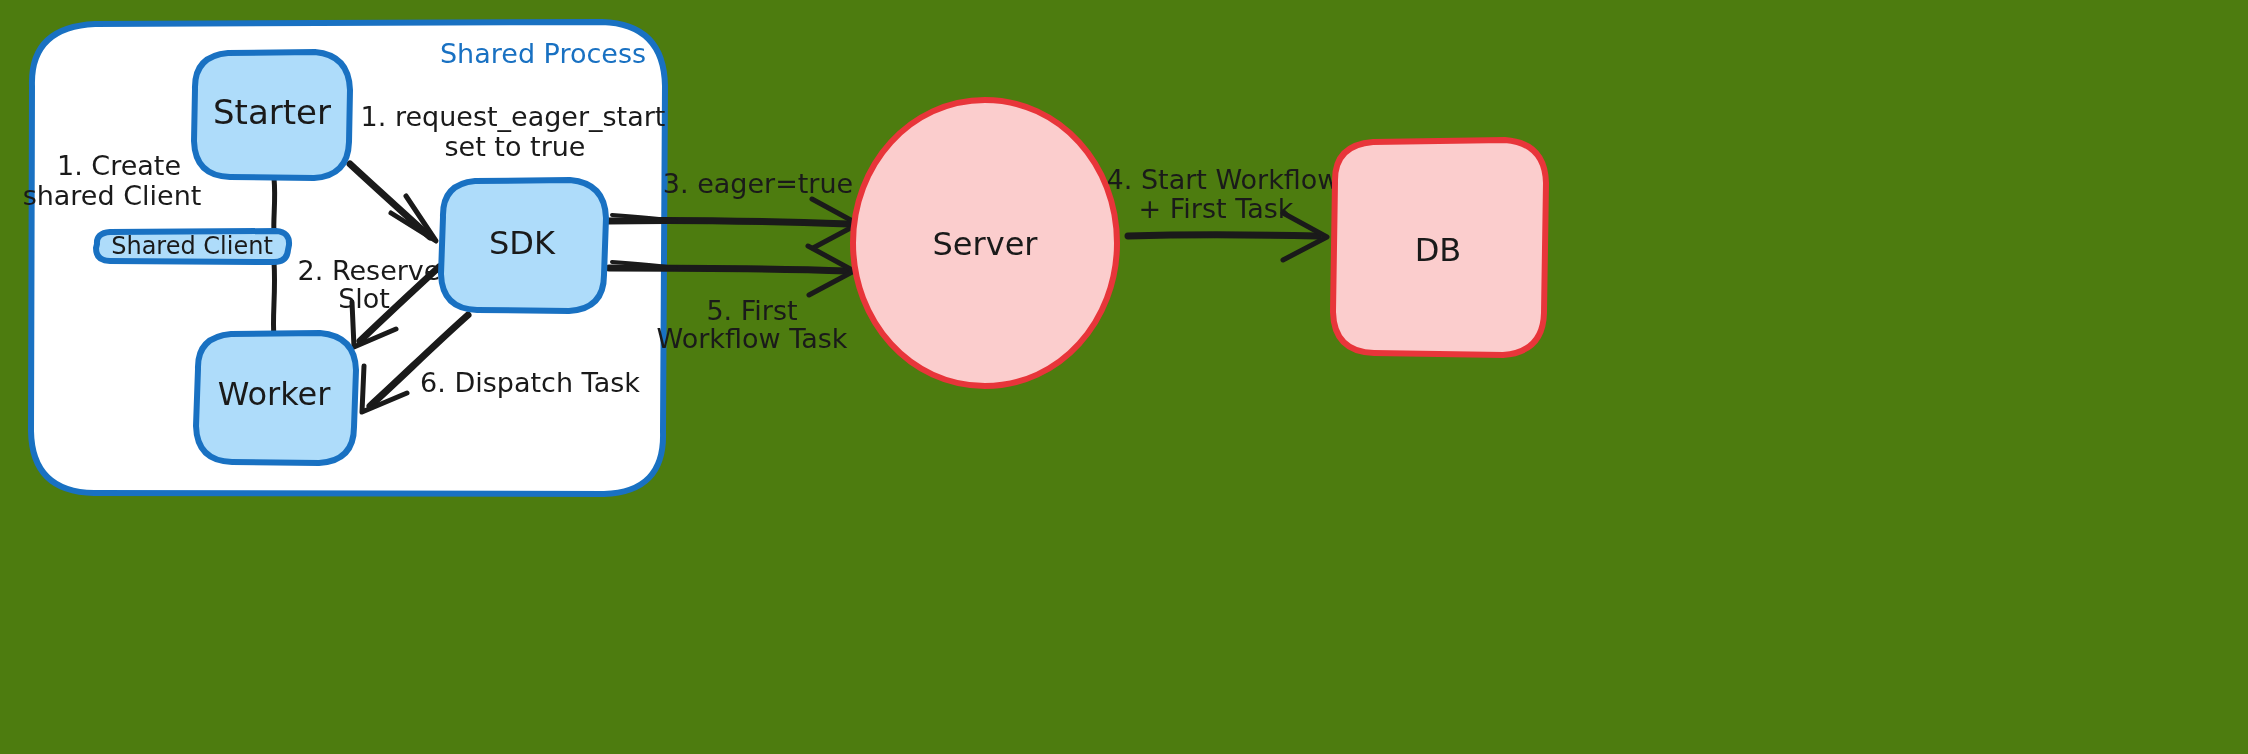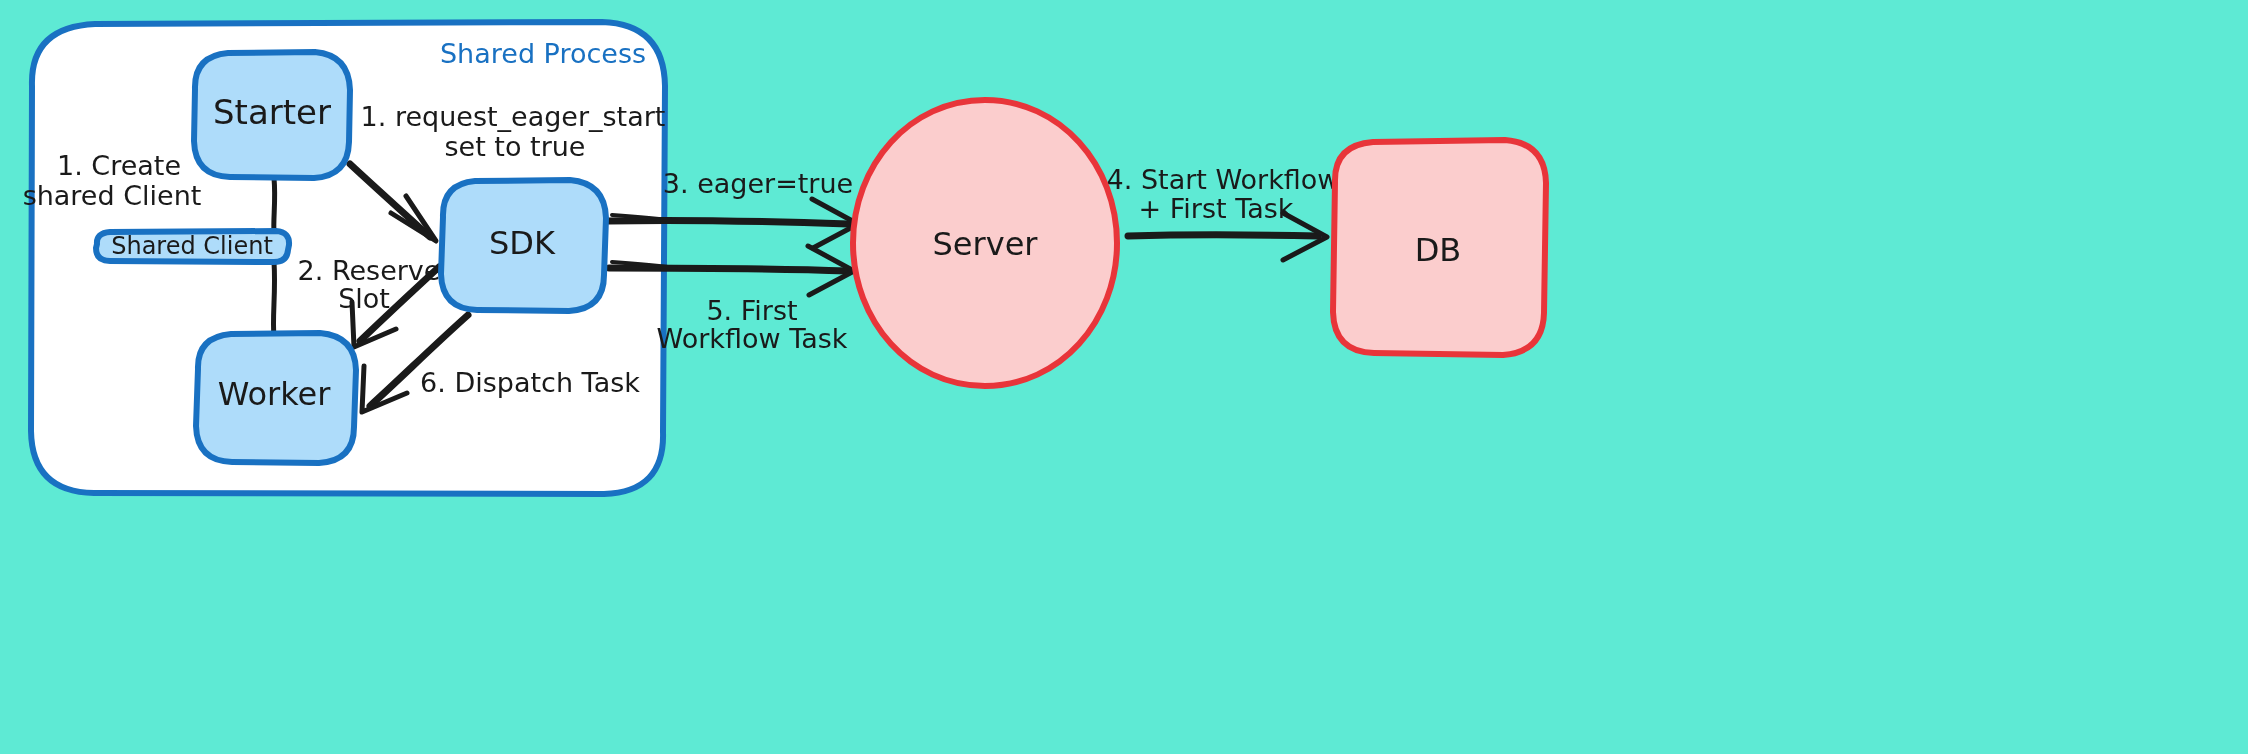--- a/index.html
+++ b/index.html
@@ -7,21 +7,21 @@
     padding: 0;
     background: #ffffff;
   }
   body {
     font-family: "DejaVu Sans", sans-serif;
   }
   #canvas {
     position: relative;
     width: 2248px;
     height: 754px;
-    background: #5eead4;
+    background: #4d7c0f;
     overflow: hidden;
   }
   svg.diagram {
     position: absolute;
     left: 0;
     top: 0;
     width: 2248px;
     height: 754px;
   }
   .node-label {

